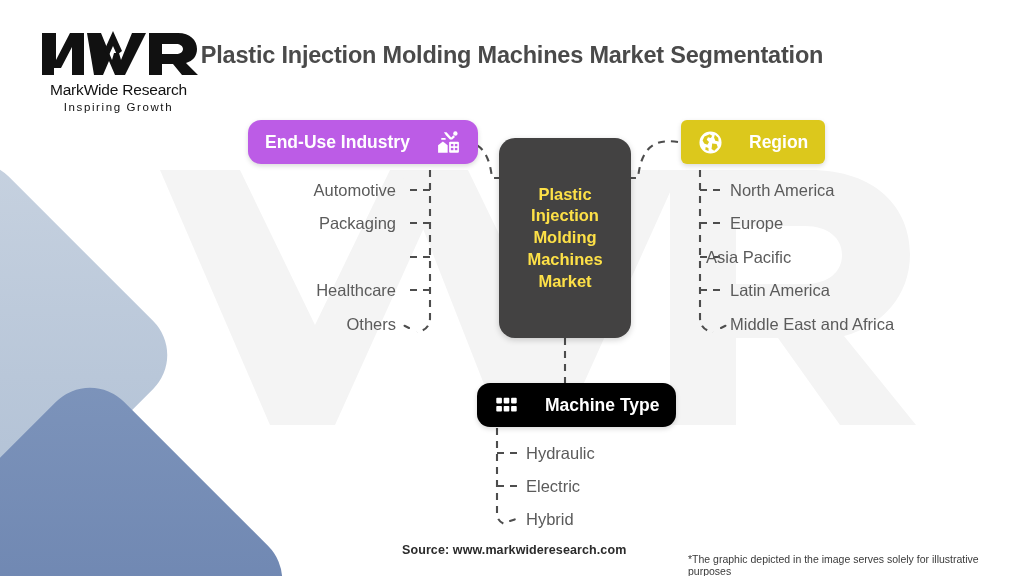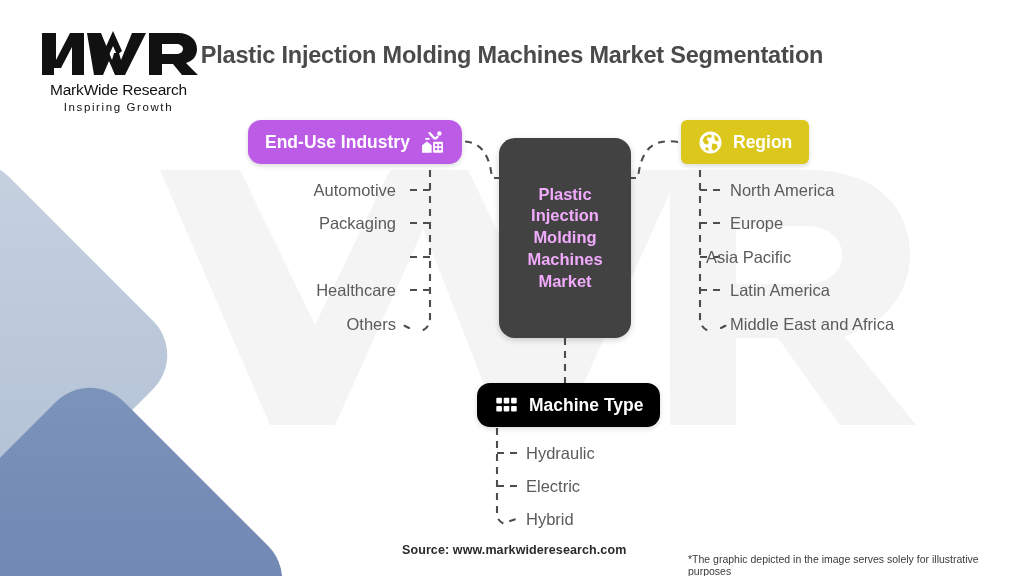--- a/index.html
+++ b/index.html
@@ -56,28 +56,28 @@
   #wires{position:absolute;left:0;top:0;width:1024px;height:576px;}
 
   
   .center-box{
     position:absolute;left:499px;top:138px;width:132px;height:200px;
     background:#434242;border-radius:16px;
     display:flex;align-items:center;justify-content:center;
     box-shadow:0 2px 6px rgba(0,0,0,.18);
   }
   .center-box .label{
-    color:#f0abfc;font-size:16.5px;font-weight:bold;line-height:1.32;
+    color:#fde047;font-size:16.5px;font-weight:bold;line-height:1.32;
     text-align:center;padding:0 18px;
   }
 
   
   .pill{
     position:absolute;height:44px;border-radius:13px;
-    display:flex;align-items:center;gap:10px;
+    display:flex;align-items:center;gap:26px;
     padding:0 17px;
     box-shadow:0 2px 5px rgba(0,0,0,.15);
   }
   .pill .ptext{color:#fff;font-size:17.5px;font-weight:bold;white-space:nowrap;}
   .pill .picon{width:25px;height:25px;display:block;flex:0 0 auto;}
 
   .pill-enduse{left:248px;top:120px;background:#bc5ce6;}
   .pill-region{left:681px;top:120px;background:#dcc81c;border-radius:6px;}
   .pill-machine{left:477px;top:383px;background:#000000;}
 

